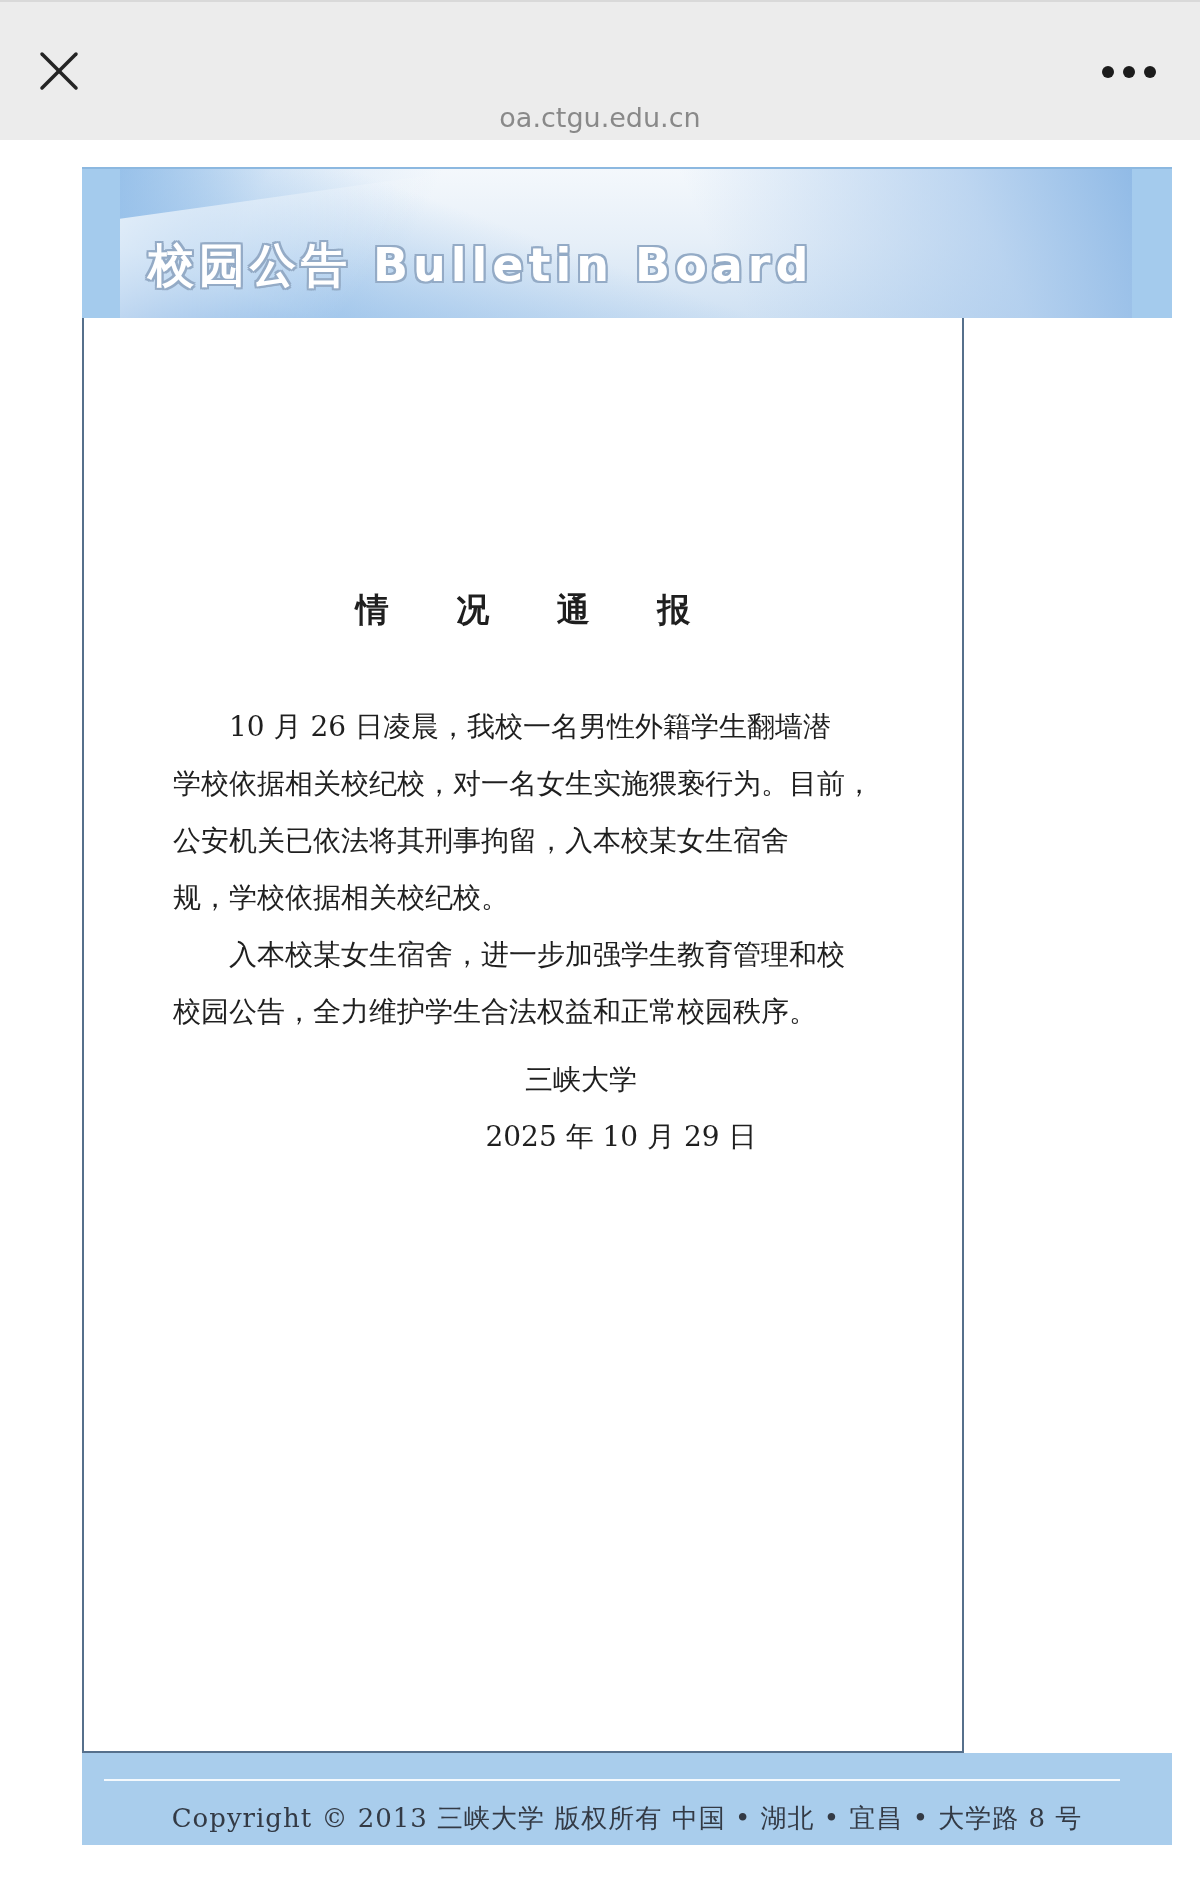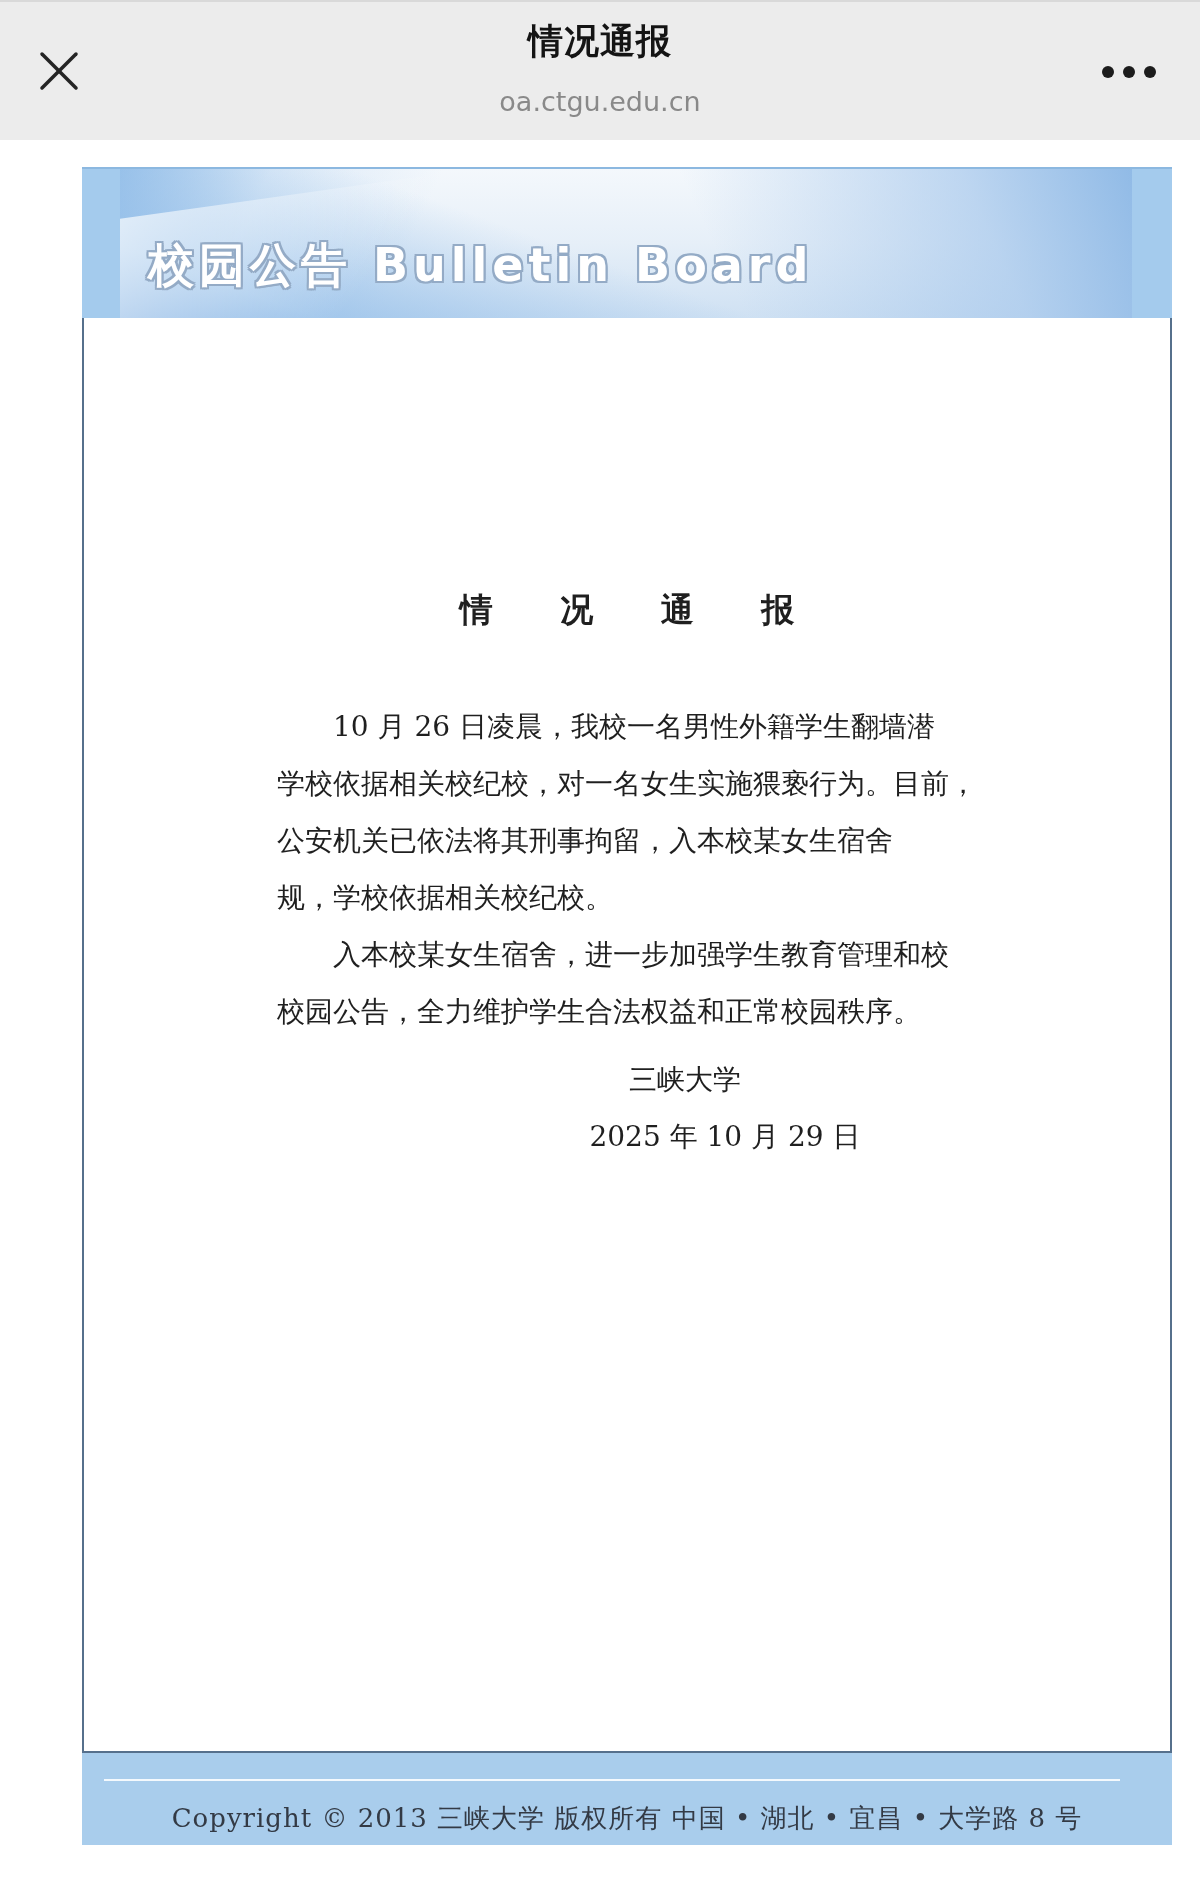--- a/index.html
+++ b/index.html
@@ -7,21 +7,21 @@
     font-family:"DejaVu Sans","Liberation Sans",sans-serif; }
 
   
   .wx-header { position:relative; width:1200px; height:140px; background:#ececec;
     border-top:2px solid #d9d9d9; }
   .wx-close { position:absolute; left:36px; top:46px; width:46px; height:46px;
     cursor:pointer; }
   .wx-close svg { display:block; }
   .wx-title { position:absolute; left:0; right:0; top:16px; text-align:center;
     font-size:35px; font-weight:bold; color:#141414; letter-spacing:1px; }
-  .wx-url { position:absolute; left:0; right:0; top:84px; text-align:center;
+  .wx-url { position:absolute; left:0; right:0; top:100px; text-align:center;
     font-size:27px; color:#898989; }
   .wx-more { position:absolute; right:44px; top:64px; display:flex; gap:9px;
     cursor:pointer; }
   .wx-more i { width:12px; height:12px; border-radius:50%; background:#1c1c1c; }
 
   
   .page { margin:27px 0 13px 82px; width:1090px; }
 
   
   .banner-row { height:151px; background:#a4cbed; border-top:2px solid #8cb8e0; }
@@ -34,21 +34,21 @@
       linear-gradient(180deg, #f4f8fc 0%, #e6eff8 50%, #cfe1f3 100%); }
   .banner-img::before { content:""; position:absolute; left:-60px; top:30px; width:420px; height:260px;
     background:linear-gradient(135deg, rgba(255,255,255,0.85), rgba(255,255,255,0) 60%);
     transform:rotate(-8deg); }
   .banner-heading { position:absolute; left:28px; top:66px; white-space:nowrap;
     font-size:46px; font-weight:bold; letter-spacing:5px; color:#ffffff;
     text-shadow:-2px 0 0 #94abc6, 2px 0 0 #94abc6, 0 -2px 0 #94abc6, 0 2px 0 #94abc6,
       -2px -2px 0 #94abc6, 2px -2px 0 #94abc6, -2px 2px 0 #94abc6, 2px 2px 0 #94abc6; }
 
   
-  .doc-box { width:1090px; height:1435px; background:#ffffff;
+  .doc-box { width:882px; height:1435px; background:#ffffff;
     border:2px solid #56708c; border-top:none; padding-top:268px;
     font-family:"DejaVu Serif","Liberation Serif",serif; color:#1f1f1f; }
   .doc-title { text-align:center; font-size:33px; font-weight:bold;
     letter-spacing:28px; margin-right:-28px; height:48px; line-height:48px; }
   .doc-body { width:700px; margin:64px auto 0 auto; }
   .doc-line { font-size:28px; line-height:57px; height:57px; white-space:nowrap; }
   .doc-line.indent { padding-left:56px; }
   .doc-sign { margin-top:11px; text-align:center; font-size:28px; line-height:57px;
     transform:translateX(58px); }
   .doc-date { text-align:center; font-size:28px; line-height:57px;
@@ -65,21 +65,20 @@
 </head>
 <body>
 
 <div class="wx-header">
   <div class="wx-close">
     <svg width="46" height="46" viewBox="0 0 46 46">
       <line x1="6" y1="6" x2="40" y2="40" stroke="#242424" stroke-width="3.5" stroke-linecap="round"></line>
       <line x1="40" y1="6" x2="6" y2="40" stroke="#242424" stroke-width="3.5" stroke-linecap="round"></line>
     </svg>
   </div>
-  <div class="wx-title">情况通报</div>
   <div class="wx-url">oa.ctgu.edu.cn</div>
   <div class="wx-more">
     <i></i>
     <i></i>
     <i></i>
   </div>
 </div>
 
 <div class="page">
 

